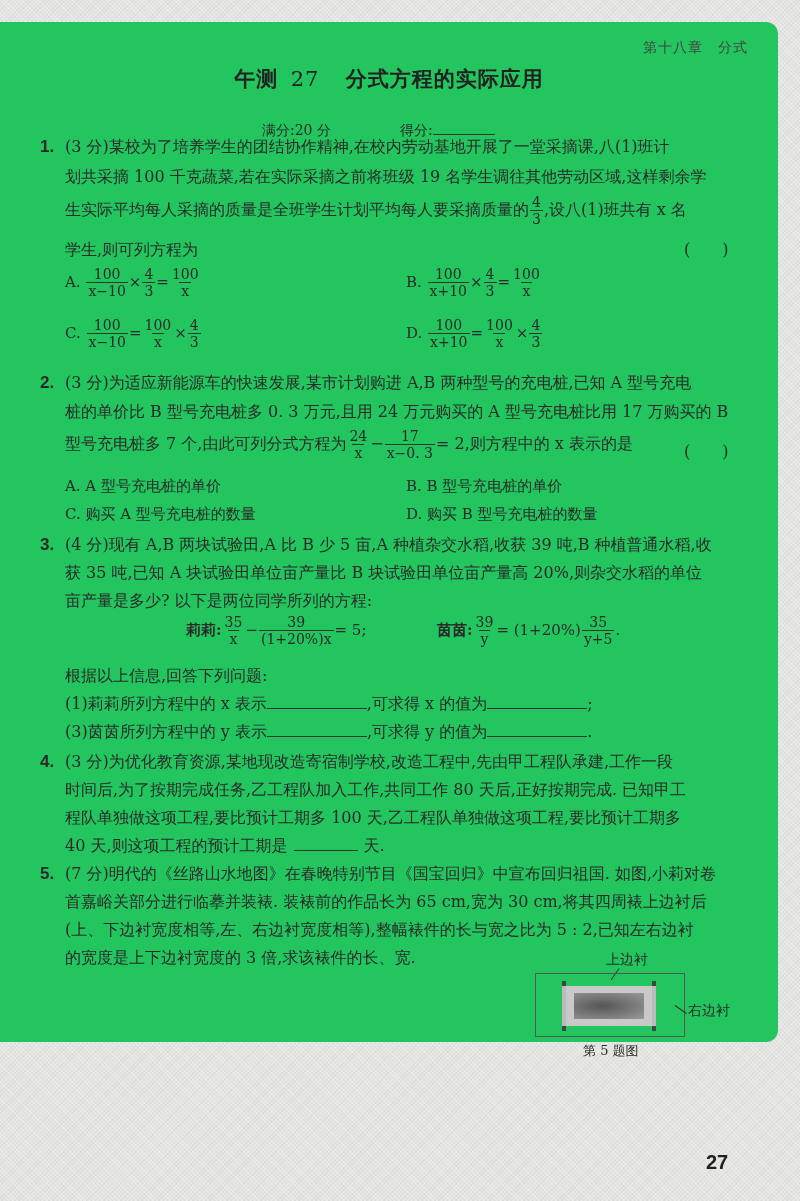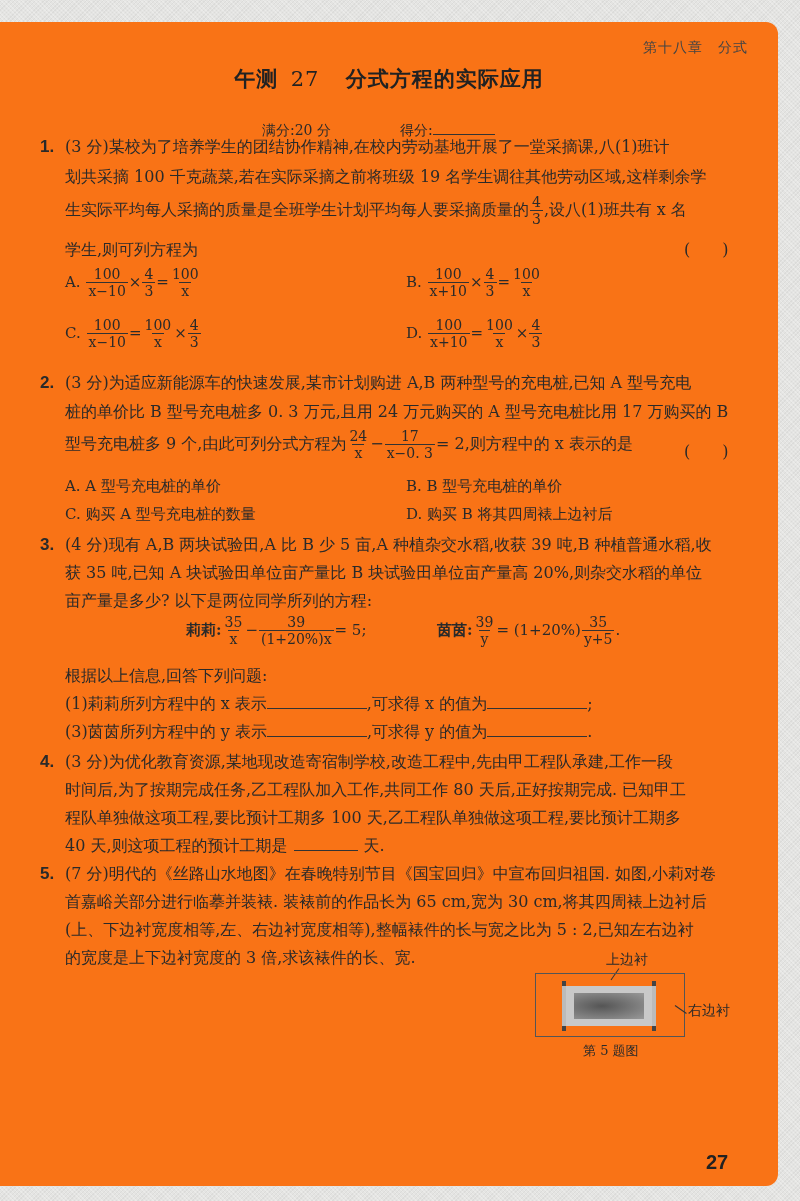--- a/index.html
+++ b/index.html
@@ -5,22 +5,22 @@
   html, body { margin: 0; padding: 0; }
   body {
     width: 800px; height: 1201px; position: relative; overflow: hidden;
     background: #e4e4e2;
     background-image: repeating-linear-gradient(45deg, rgba(255,255,255,0.25) 0 1px, transparent 1px 3px),
                       repeating-linear-gradient(-45deg, rgba(0,0,0,0.04) 0 1px, transparent 1px 3px);
     font-family: "DejaVu Serif", "Liberation Serif", serif;
     color: #2a2a2a;
   }
   .page {
-    position: absolute; left: 0; top: 22px; width: 778px; height: 1164px;
-    background: #f97316; border-radius: 0 12px 12px 0;
+    position: absolute; left: 0; top: 22px; width: 778px; height: 1020px;
+    background: #22c55e; border-radius: 0 12px 12px 0;
   }
   .abs { position: absolute; white-space: nowrap; }
   .chapter { right: 30px; top: 17px; font-size: 14px; color: #444; letter-spacing: 1px; }
   .title { left: 0; width: 778px; text-align: center; top: 43px; font-size: 21px; font-weight: bold; color: #222; letter-spacing: 1px; }
   .title .num { font-weight: normal; margin: 0 18px 0 4px; }
   .scoreline { top: 84px; left: 262px; font-size: 14px; margin-top: 16px; }
   .scoreline .blank { display:inline-block; width: 62px; border-bottom: 1px solid #333; height: 12px; vertical-align: baseline; }
   .line { position: absolute; left: 65px; font-size: 16px; white-space: nowrap; }
   .qnum { position: absolute; left: 40px; font-family: "Liberation Sans", sans-serif; font-weight: bold; font-size: 17px; }
   .paren { position: absolute; left: 684px; font-size: 16px; }
@@ -124,33 +124,33 @@
           <span class="d">3</span>
         </span>
     </div>
   </div>
 
   <div>
     <span class="qnum" style="top:351px">2.</span>
     <div class="line" style="top:351px">(3 分)为适应新能源车的快速发展,某市计划购进 A,B 两种型号的充电桩,已知 A 型号充电</div>
     <div class="line" style="top:380px">桩的单价比 B 型号充电桩多 0. 3 万元,且用 24 万元购买的 A 型号充电桩比用 17 万购买的 B</div>
     <div class="line" style="top:406px">
-      <span>型号充电桩多 9 个,由此可列分式方程为</span><span class="frac">
+      <span>型号充电桩多 7 个,由此可列分式方程为</span><span class="frac">
           <span class="n">24</span>
           <span class="d it">x</span>
         </span><span>−</span><span class="frac">
           <span class="n">17</span>
           <span class="d it">x−0. 3</span>
         </span><span>= 2,则方程中的 x 表示的是</span>
     </div>
     <span class="paren" style="top:420px">(　　)</span>
     <div class="opt" style="left:65px;top:455px">A. A 型号充电桩的单价</div>
     <div class="opt" style="left:406px;top:455px">B. B 型号充电桩的单价</div>
     <div class="opt" style="left:65px;top:483px">C. 购买 A 型号充电桩的数量</div>
-    <div class="opt" style="left:406px;top:483px">D. 购买 B 将其四周裱上边衬后</div>
+    <div class="opt" style="left:406px;top:483px">D. 购买 B 型号充电桩的数量</div>
   </div>
 
   <div>
     <span class="qnum" style="top:513px">3.</span>
     <div class="line" style="top:513px">(4 分)现有 A,B 两块试验田,A 比 B 少 5 亩,A 种植杂交水稻,收获 39 吨,B 种植普通水稻,收</div>
     <div class="line" style="top:541px">获 35 吨,已知 A 块试验田单位亩产量比 B 块试验田单位亩产量高 20%,则杂交水稻的单位</div>
     <div class="line" style="top:569px">亩产量是多少? 以下是两位同学所列的方程:</div>
 
     <div class="line" style="left:186px;top:592px;font-size:15px">
       <b>莉莉:</b><span class="frac">

